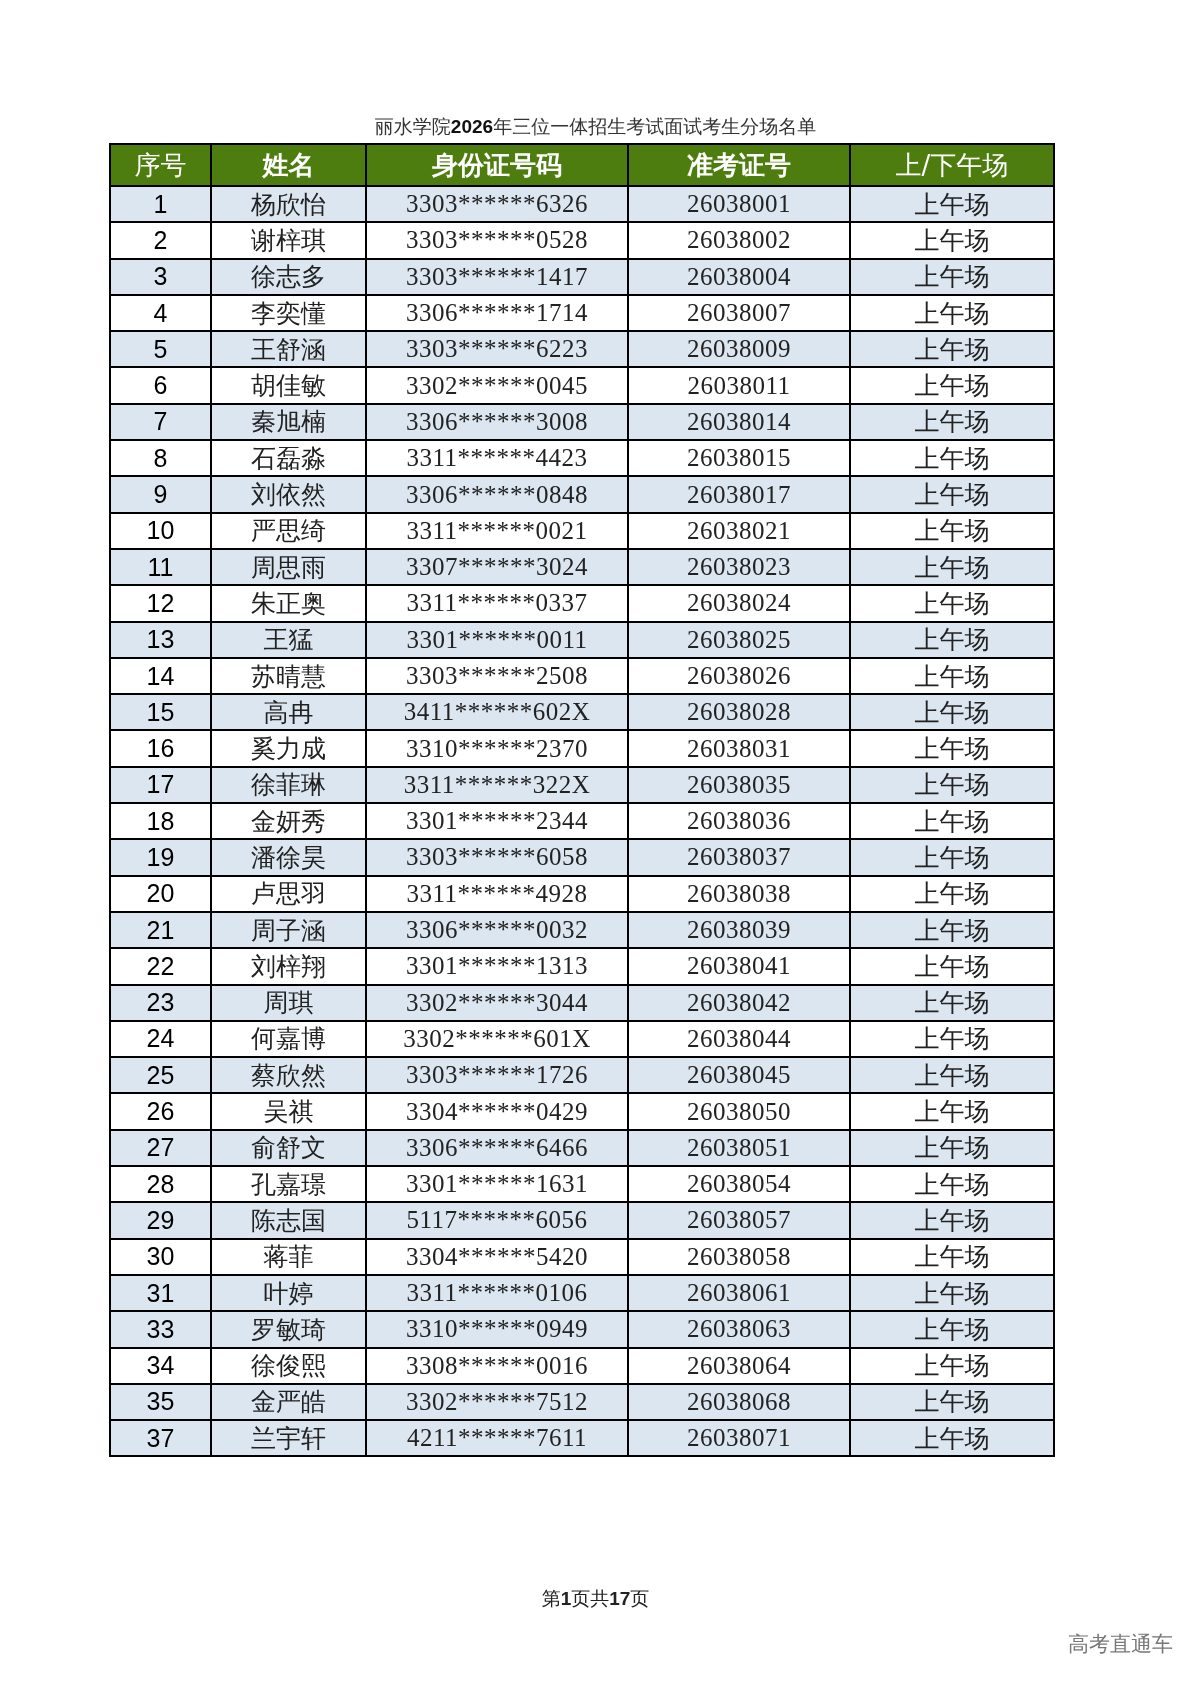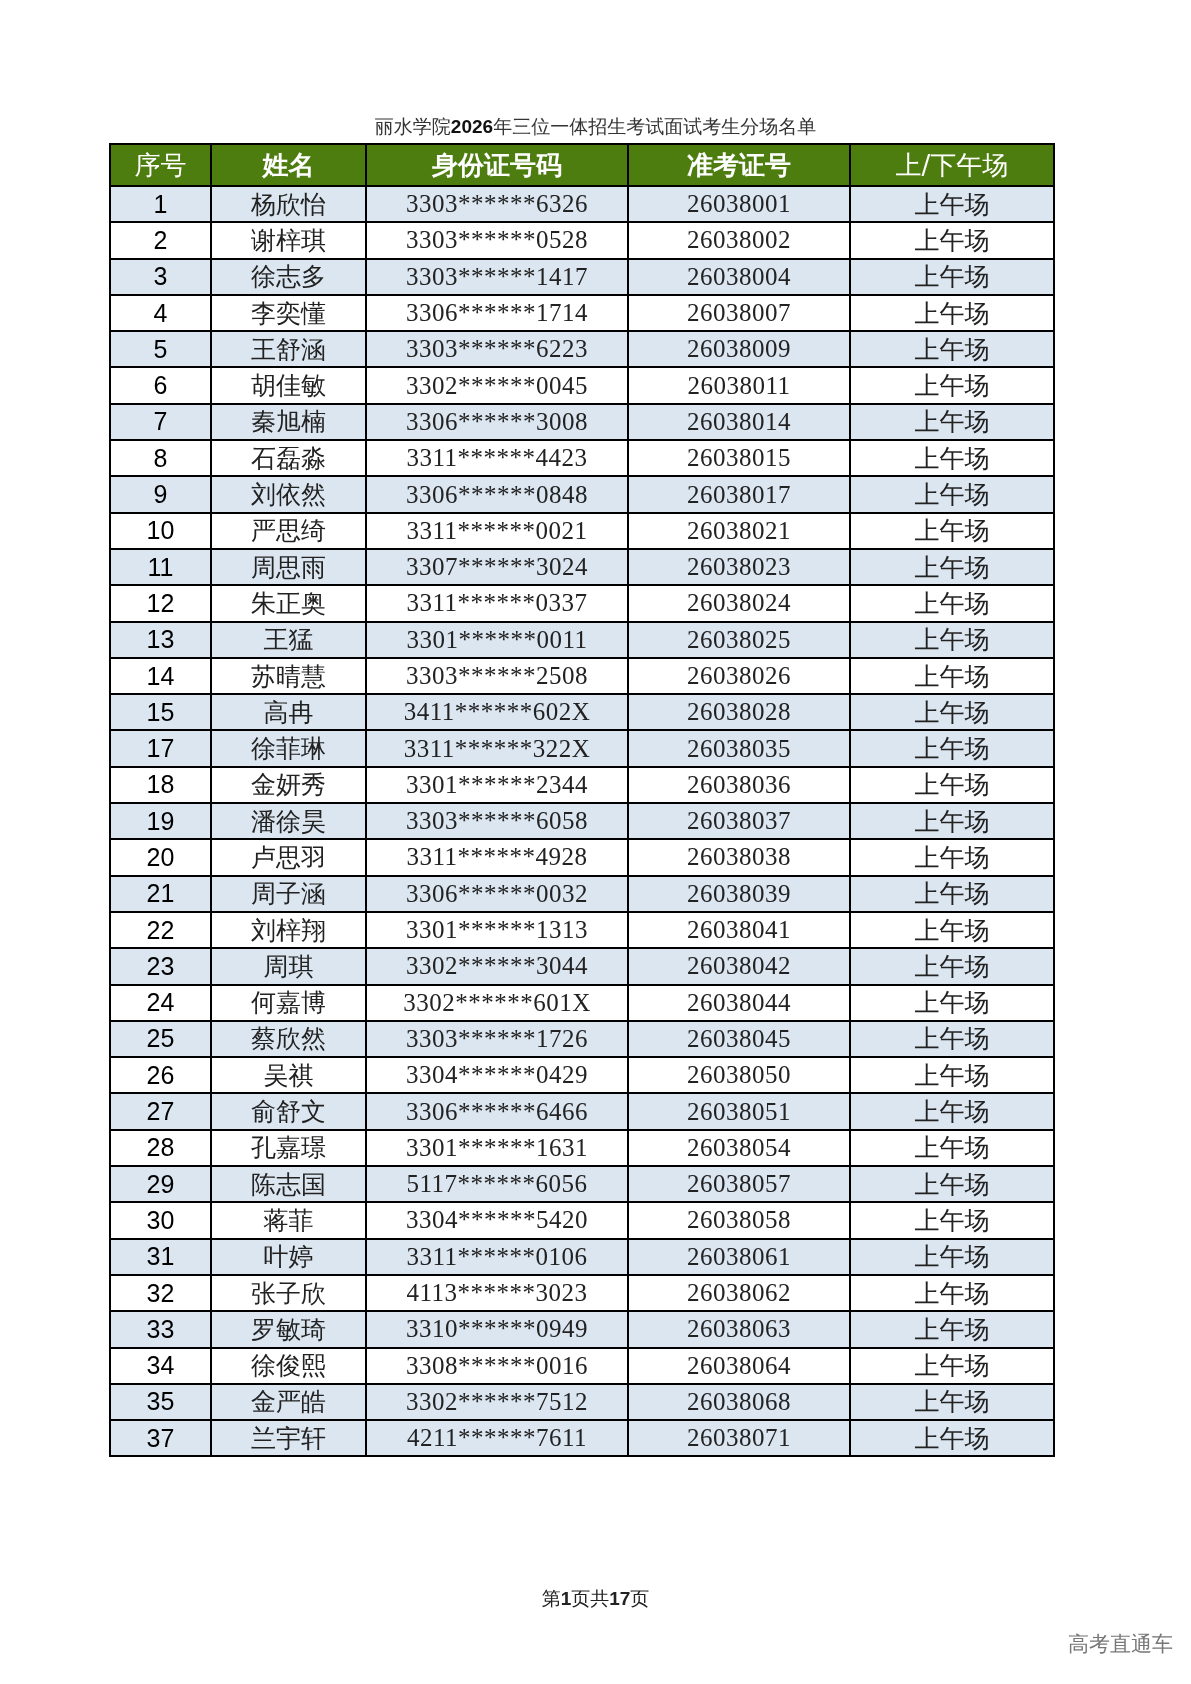--- a/index.html
+++ b/index.html
@@ -142,20 +142,27 @@
         <td class="examno">26038026</td>
         <td class="session">上午场</td>
       </tr>
       <tr class="odd">
         <td class="seq">15</td>
         <td class="name">高冉</td>
         <td class="idnum">3411******602X</td>
         <td class="examno">26038028</td>
         <td class="session">上午场</td>
       </tr>
+      <tr class="even">
+        <td class="seq">16</td>
+        <td class="name">奚力成</td>
+        <td class="idnum">3310******2370</td>
+        <td class="examno">26038031</td>
+        <td class="session">上午场</td>
+      </tr>
       <tr class="odd">
         <td class="seq">17</td>
         <td class="name">徐菲琳</td>
         <td class="idnum">3311******322X</td>
         <td class="examno">26038035</td>
         <td class="session">上午场</td>
       </tr>
       <tr class="even">
         <td class="seq">18</td>
         <td class="name">金妍秀</td>
@@ -247,27 +254,20 @@
         <td class="examno">26038058</td>
         <td class="session">上午场</td>
       </tr>
       <tr class="odd">
         <td class="seq">31</td>
         <td class="name">叶婷</td>
         <td class="idnum">3311******0106</td>
         <td class="examno">26038061</td>
         <td class="session">上午场</td>
       </tr>
-      <tr class="even">
-        <td class="seq">32</td>
-        <td class="name">张子欣</td>
-        <td class="idnum">4113******3023</td>
-        <td class="examno">26038062</td>
-        <td class="session">上午场</td>
-      </tr>
       <tr class="odd">
         <td class="seq">33</td>
         <td class="name">罗敏琦</td>
         <td class="idnum">3310******0949</td>
         <td class="examno">26038063</td>
         <td class="session">上午场</td>
       </tr>
       <tr class="even">
         <td class="seq">34</td>
         <td class="name">徐俊熙</td>

